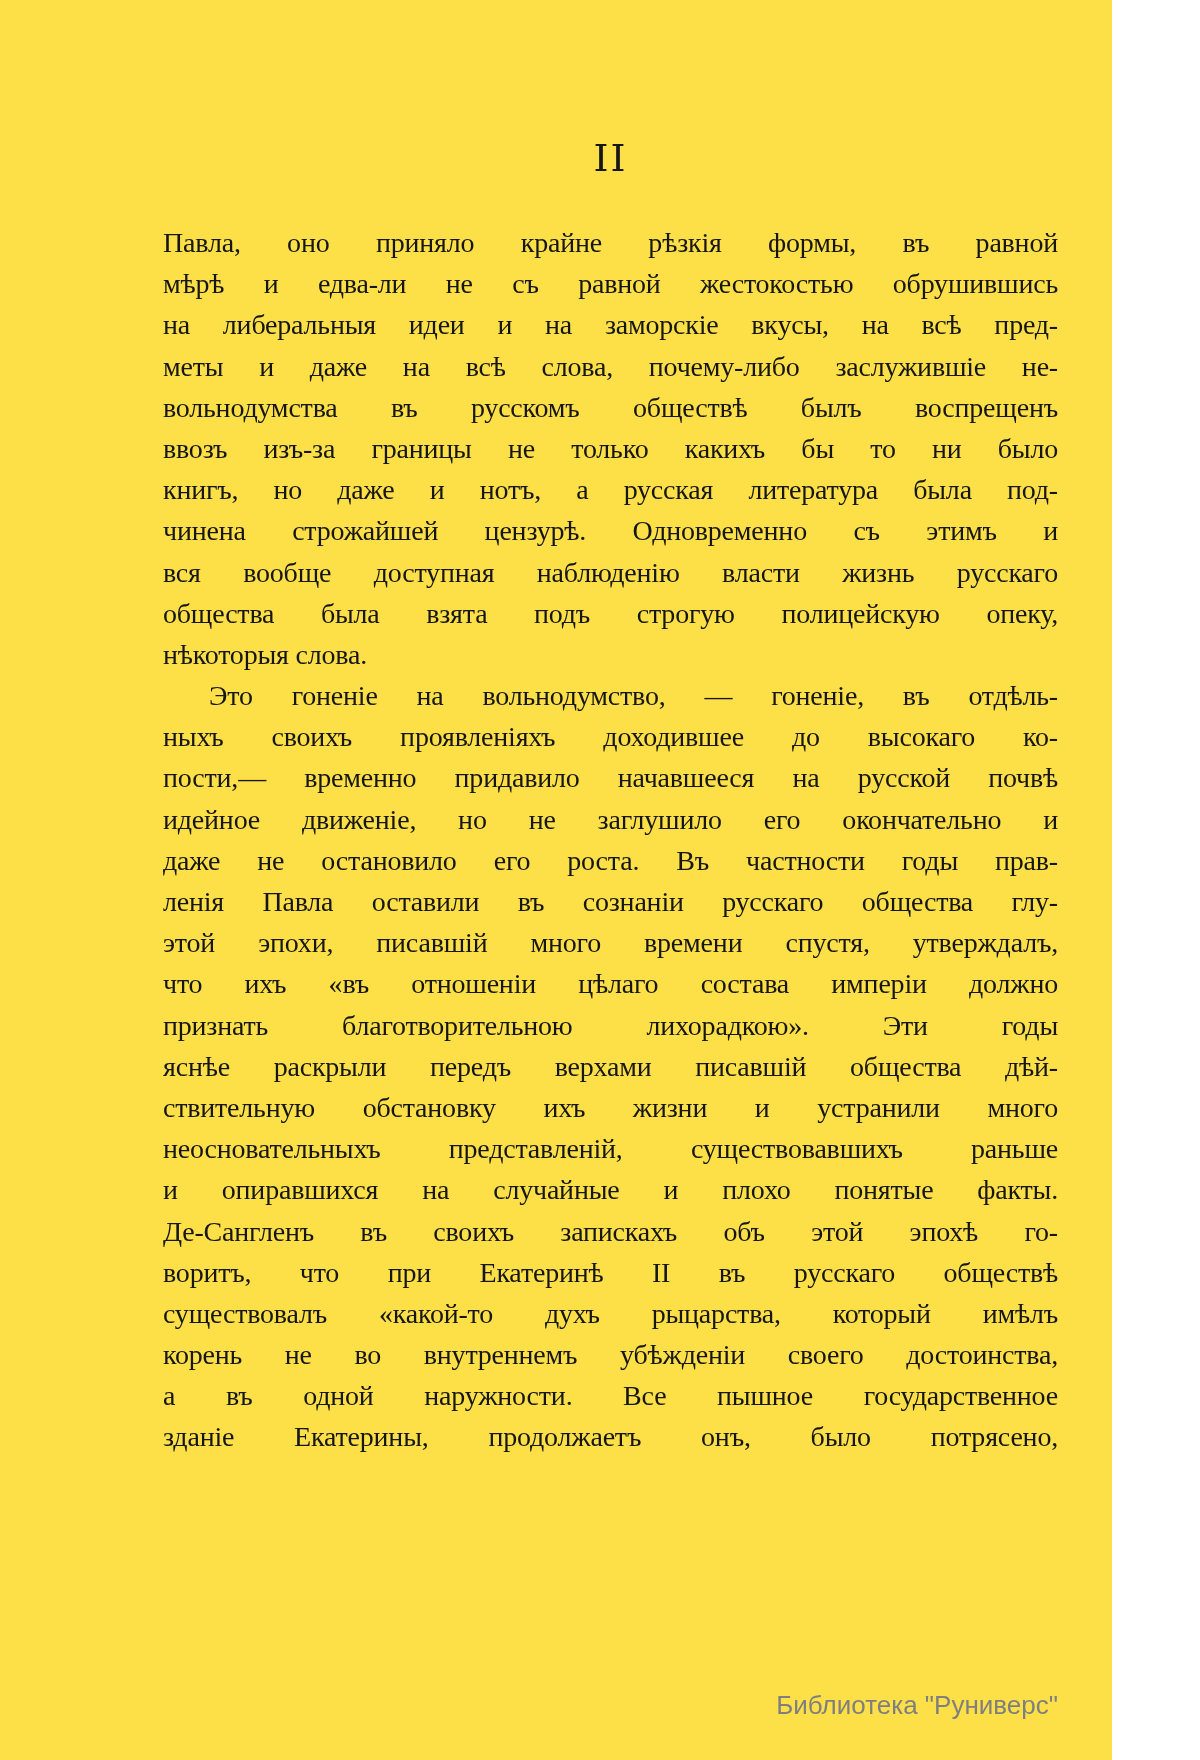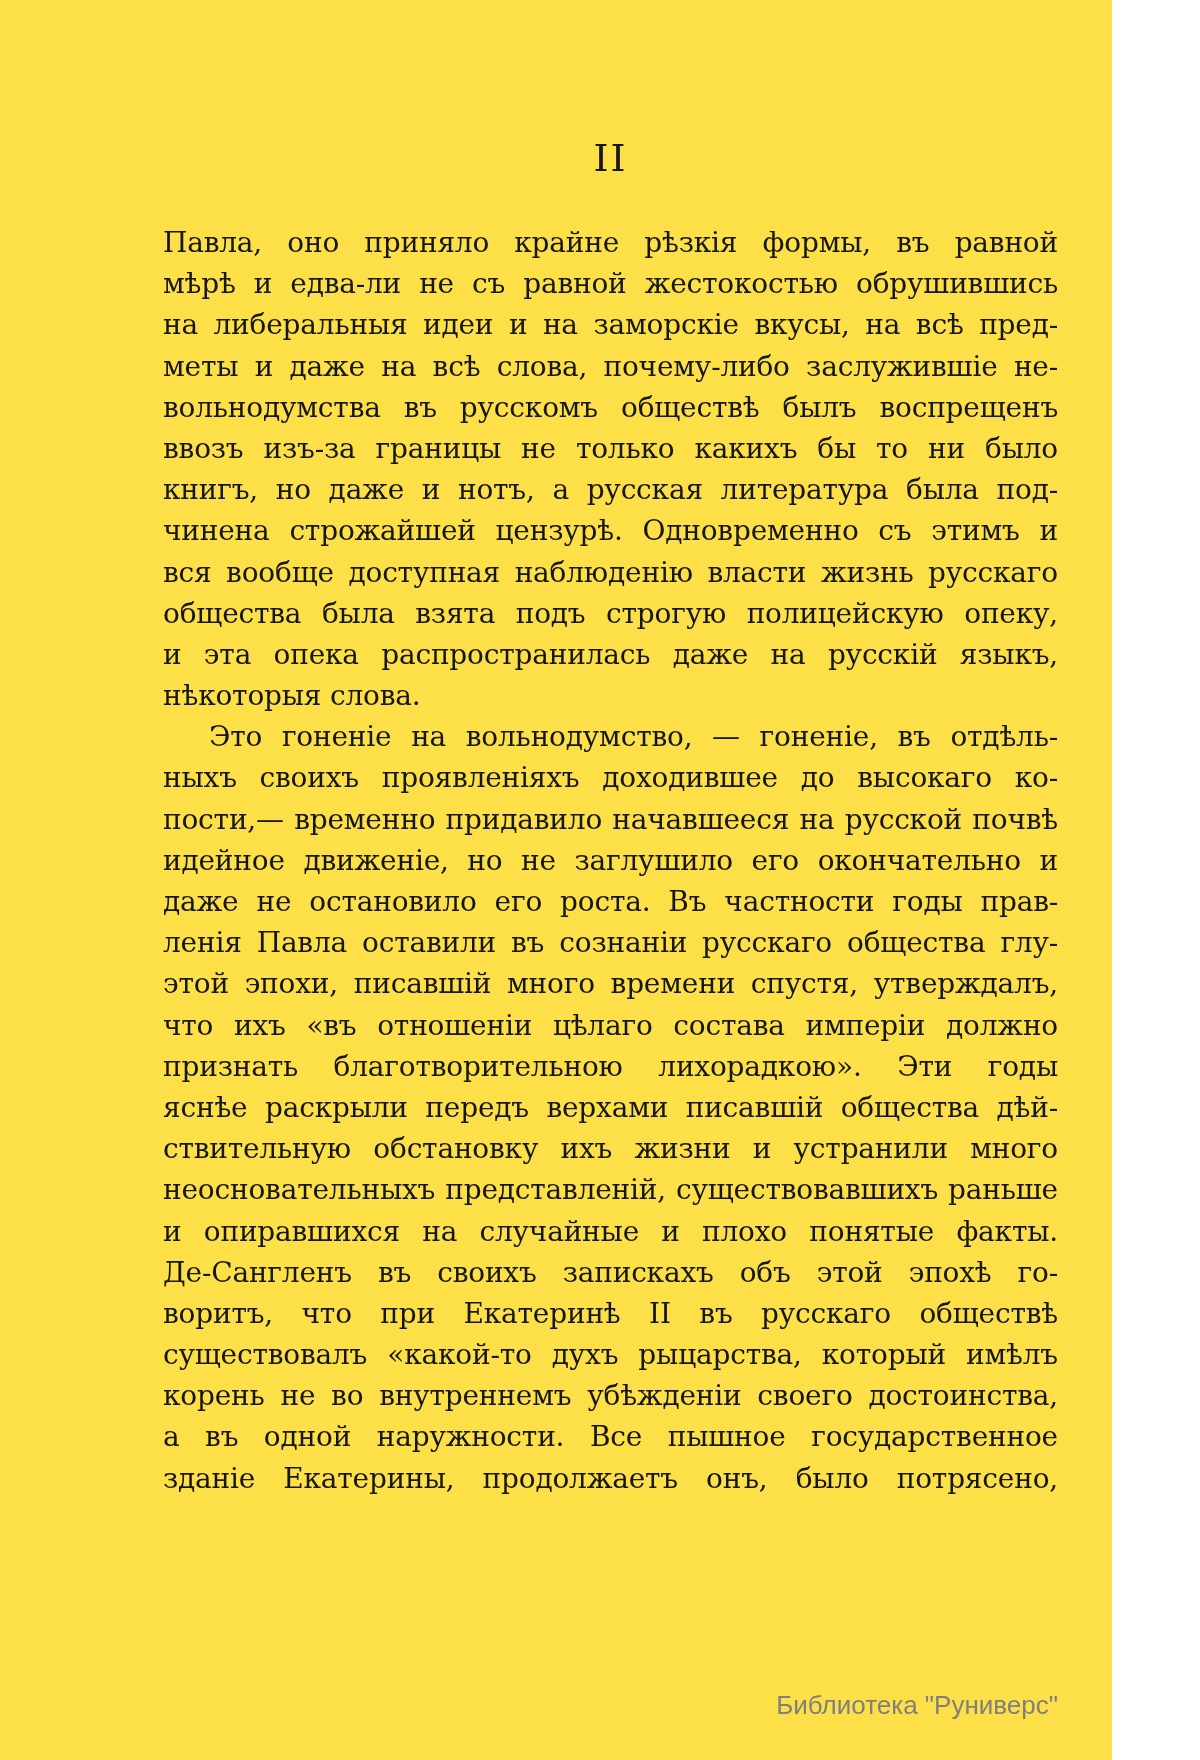--- a/index.html
+++ b/index.html
@@ -28,20 +28,21 @@
     color: #161616;
   }
   .text-block {
     position: absolute;
     top: 222px;
     left: 163px;
     width: 895px;
     font-size: 28px;
     line-height: 41.2px;
     letter-spacing: -0.2px;
+    font-family: Liberation Serif, serif;
   }
   .line {
     text-align: justify;
     text-align-last: justify;
     white-space: normal;
     height: 41.2px;
     overflow: visible;
   }
   .line.last {
     text-align-last: left;
@@ -73,21 +74,20 @@
     <div class="line">Павла, оно приняло крайне рѣзкія формы, въ равной</div>
     <div class="line">мѣрѣ и едва-ли не съ равной жестокостью обрушившись</div>
     <div class="line">на либеральныя идеи и на заморскіе вкусы, на всѣ пред-</div>
     <div class="line">меты и даже на всѣ слова, почему-либо заслужившіе не-</div>
     <div class="line">вольнодумства въ русскомъ обществѣ былъ воспрещенъ</div>
     <div class="line">ввозъ изъ-за границы не только какихъ бы то ни было</div>
     <div class="line">книгъ, но даже и нотъ, а русская литература была под-</div>
     <div class="line">чинена строжайшей цензурѣ. Одновременно съ этимъ и</div>
     <div class="line">вся вообще доступная наблюденію власти жизнь русскаго</div>
     <div class="line">общества была взята подъ строгую полицейскую опеку,</div>
-    <div class="line">и эта опека распространилась даже на русскій языкъ,</div>
     <div class="line last">нѣкоторыя слова.</div>
 
     <div class="line indent">Это гоненіе на вольнодумство, — гоненіе, въ отдѣль-</div>
     <div class="line">ныхъ своихъ проявленіяхъ доходившее до высокаго ко-</div>
     <div class="line">пости,— временно придавило начавшееся на русской почвѣ</div>
     <div class="line">идейное движеніе, но не заглушило его окончательно и</div>
     <div class="line">даже не остановило его роста. Въ частности годы прав-</div>
     <div class="line">ленія Павла оставили въ сознаніи русскаго общества глу-</div>
     <div class="line">этой эпохи, писавшій много времени спустя, утверждалъ,</div>
     <div class="line">что ихъ «въ отношеніи цѣлаго состава имперіи должно</div>

